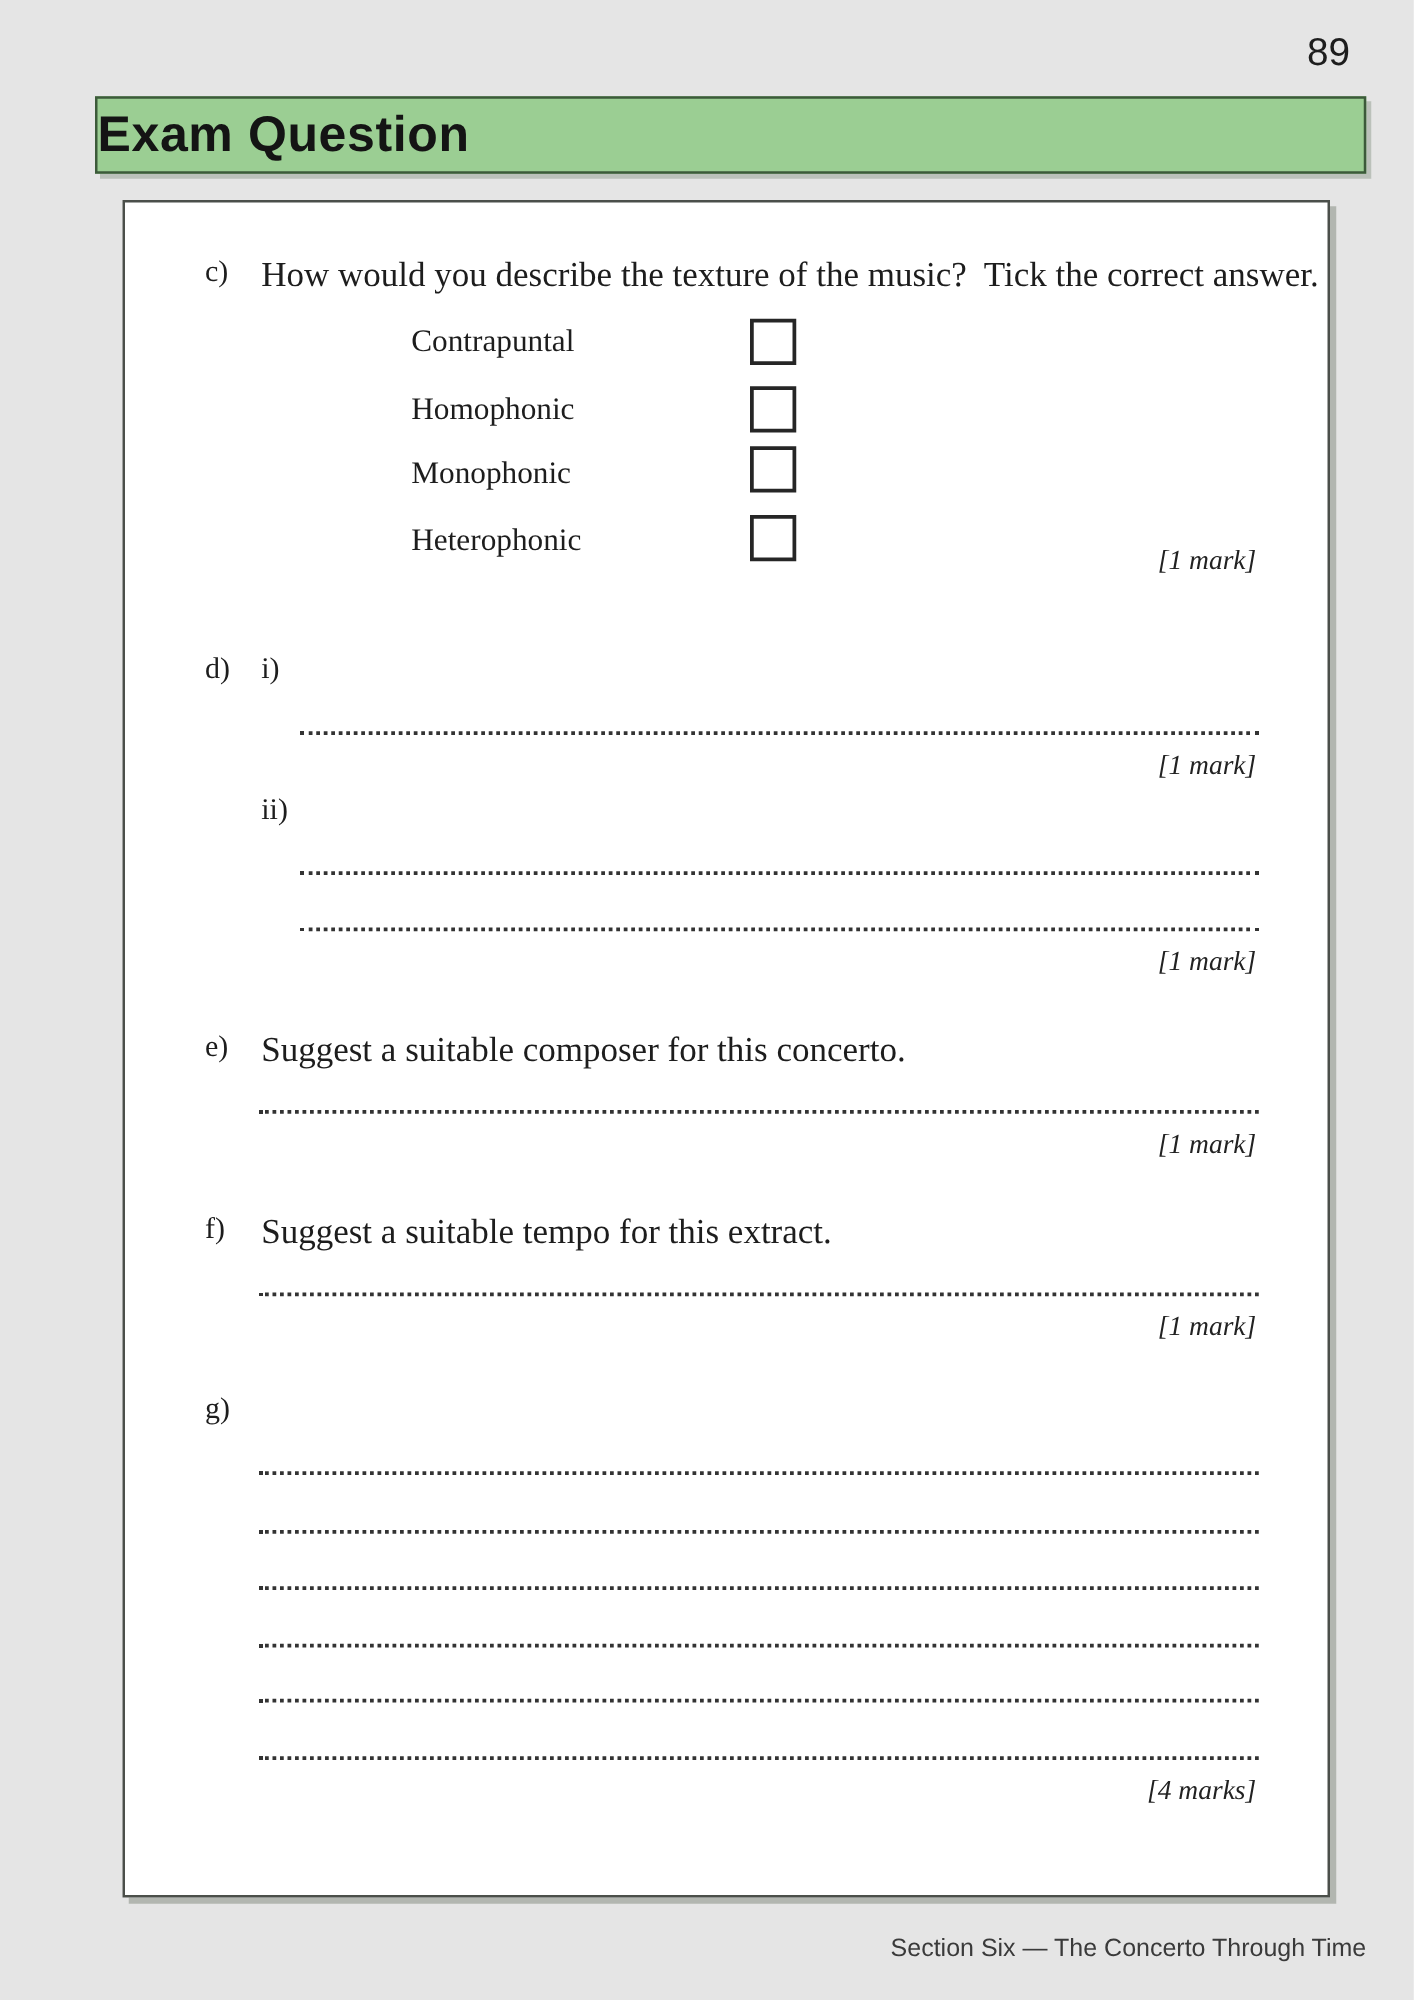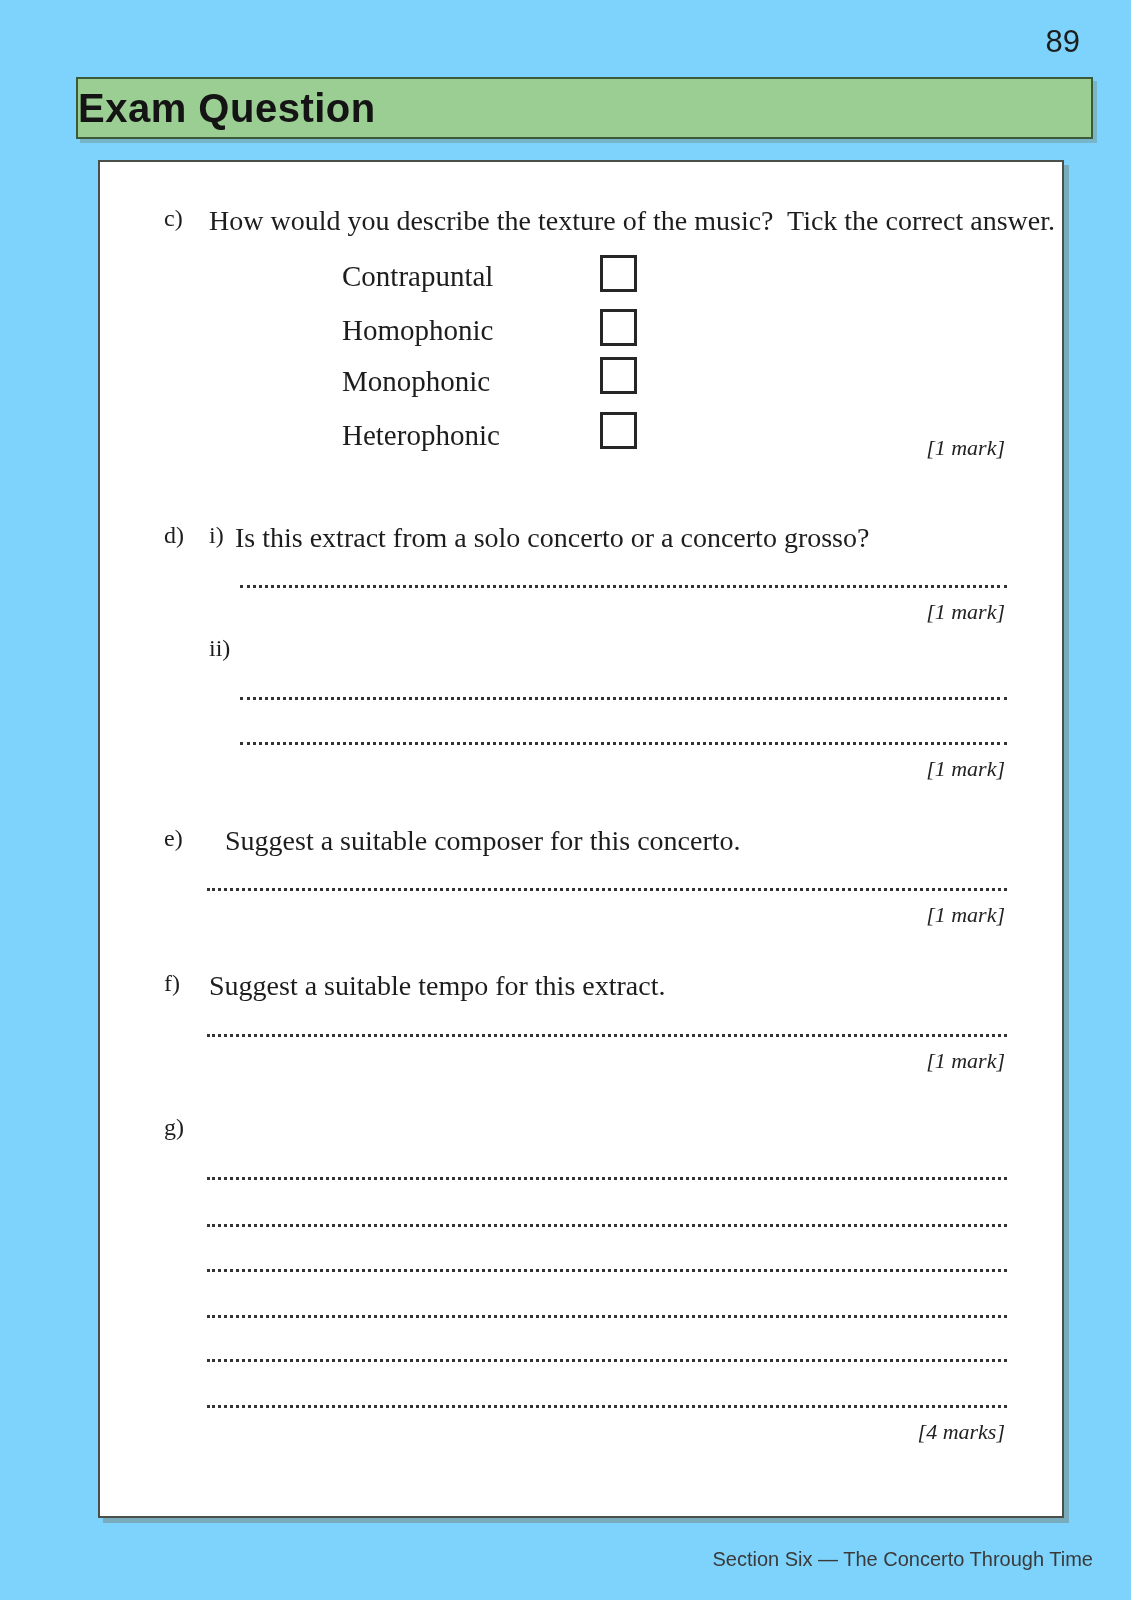--- a/index.html
+++ b/index.html
@@ -3,21 +3,21 @@
 <meta charset="utf-8">
 <style>
   html, body {
     margin: 0;
     padding: 0;
   }
   .page {
     position: relative;
     width: 1131px;
     height: 1600px;
-    background: #7dd3fc;
+    background: #e5e5e5;
     font-family: "Liberation Serif", "DejaVu Serif", serif;
     color: #1d1d1d;
     overflow: hidden;
   }
   .page-number {
     position: absolute;
     top: 24px;
     right: 51px;
     font-family: "Liberation Sans", "DejaVu Sans", sans-serif;
     font-size: 31px;
@@ -61,22 +61,22 @@
     font-size: 24px;
     white-space: pre;
   }
   .q-text {
     position: absolute;
     font-size: 28px;
     white-space: pre-wrap;
   }
   .option-label {
     position: absolute;
-    left: 242px;
-    font-size: 29px;
+    left: 229px;
+    font-size: 25px;
   }
   .checkbox {
     position: absolute;
     left: 500px;
     width: 31px;
     height: 31px;
     background: #ffffff;
     border: 3px solid #262626;
   }
   .answer-line {
@@ -135,31 +135,30 @@
     <div class="option-label" style="top:203px">Monophonic</div>
     <div class="checkbox" style="top:195px"></div>
 
     <div class="option-label" style="top:257px">Heterophonic</div>
     <div class="checkbox" style="top:250px"></div>
 
     <div class="marks" style="top:273px">[1 mark]</div>
 
     <div class="q-letter" style="top:360px">d)</div>
     <div class="q-sub" style="top:360px">i)</div>
-    <div class="q-text" style="left:135px; top:360px">Is this extract from a solo concerto or a concerto grosso?</div>
     <div class="answer-line line-d" style="top:423px"></div>
     <div class="marks" style="top:437px">[1 mark]</div>
 
     <div class="q-sub" style="top:473px">ii)</div>
     <div class="answer-line line-d" style="top:535px"></div>
     <div class="answer-line line-d" style="top:580px"></div>
     <div class="marks" style="top:594px">[1 mark]</div>
 
     <div class="q-letter" style="top:663px">e)</div>
-    <div class="q-text" style="left:125px; top:663px">Suggest a suitable composer for this concerto.</div>
+    <div class="q-text" style="left:109px; top:663px">Suggest a suitable composer for this concerto.</div>
     <div class="answer-line line-w" style="top:726px"></div>
     <div class="marks" style="top:740px">[1 mark]</div>
 
     <div class="q-letter" style="top:808px">f)</div>
     <div class="q-text" style="left:109px; top:808px">Suggest a suitable tempo for this extract.</div>
     <div class="answer-line line-w" style="top:872px"></div>
     <div class="marks" style="top:886px">[1 mark]</div>
 
     <div class="q-letter" style="top:952px">g)</div>
     <div class="answer-line line-w" style="top:1015px"></div>

